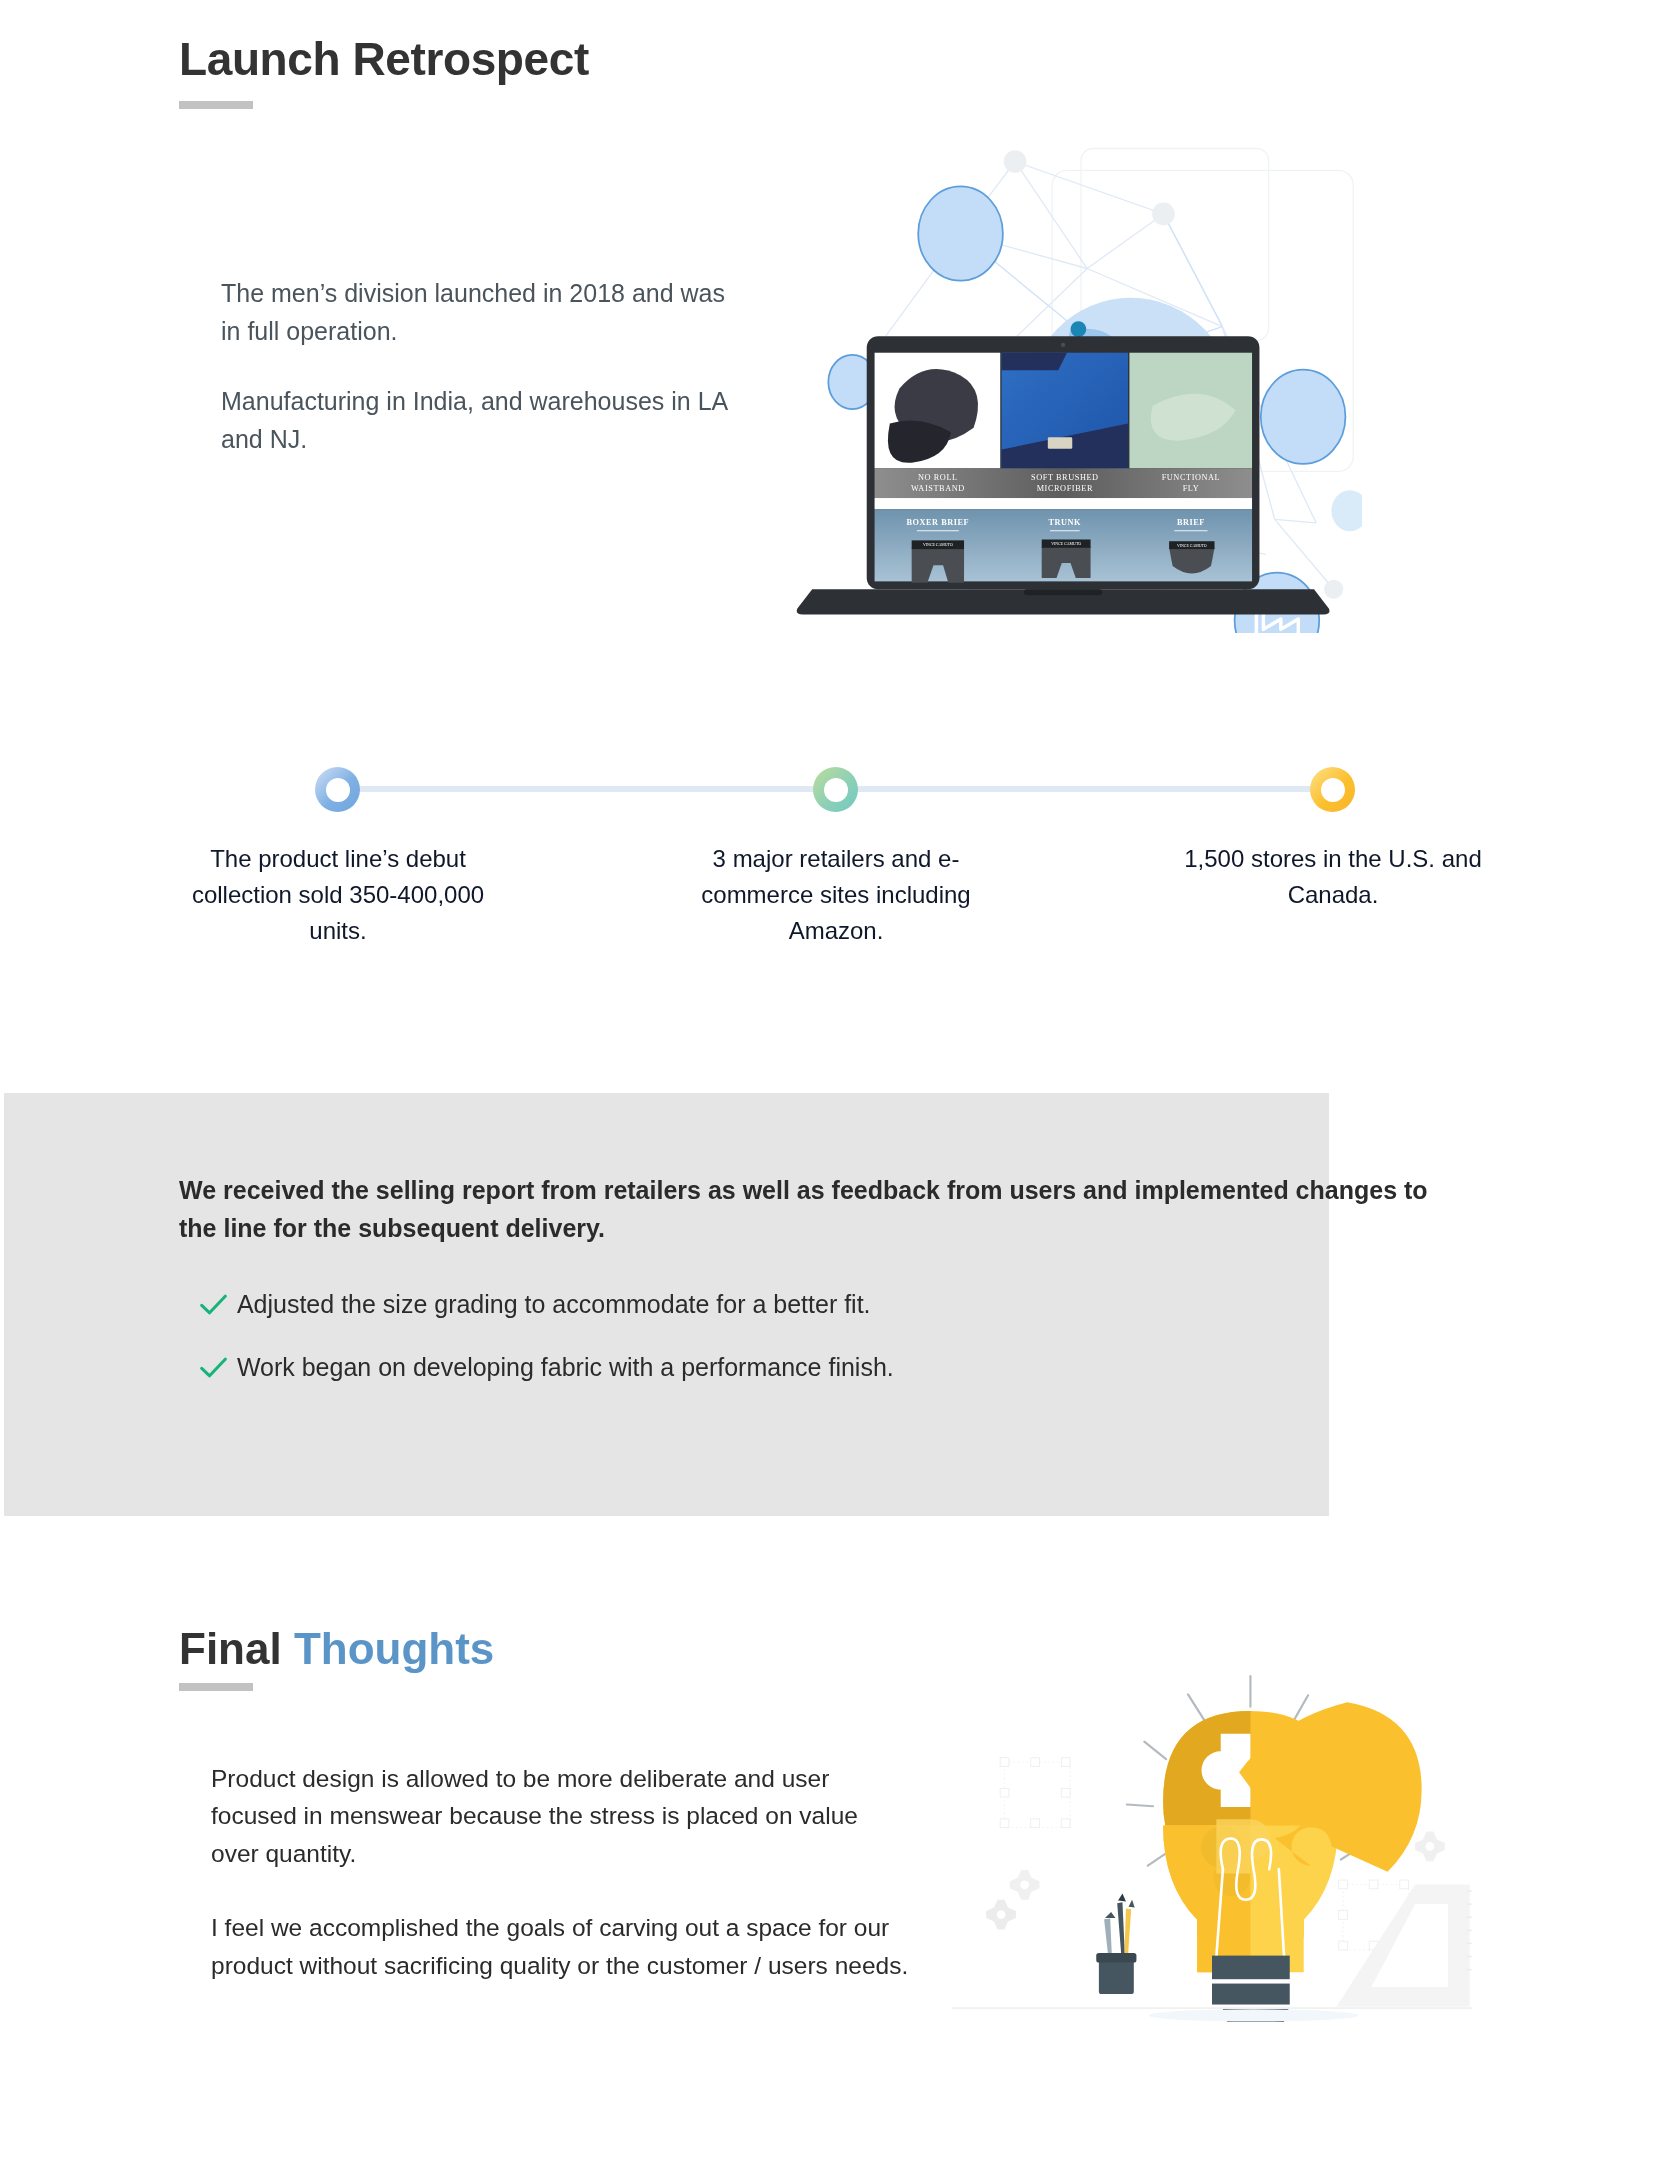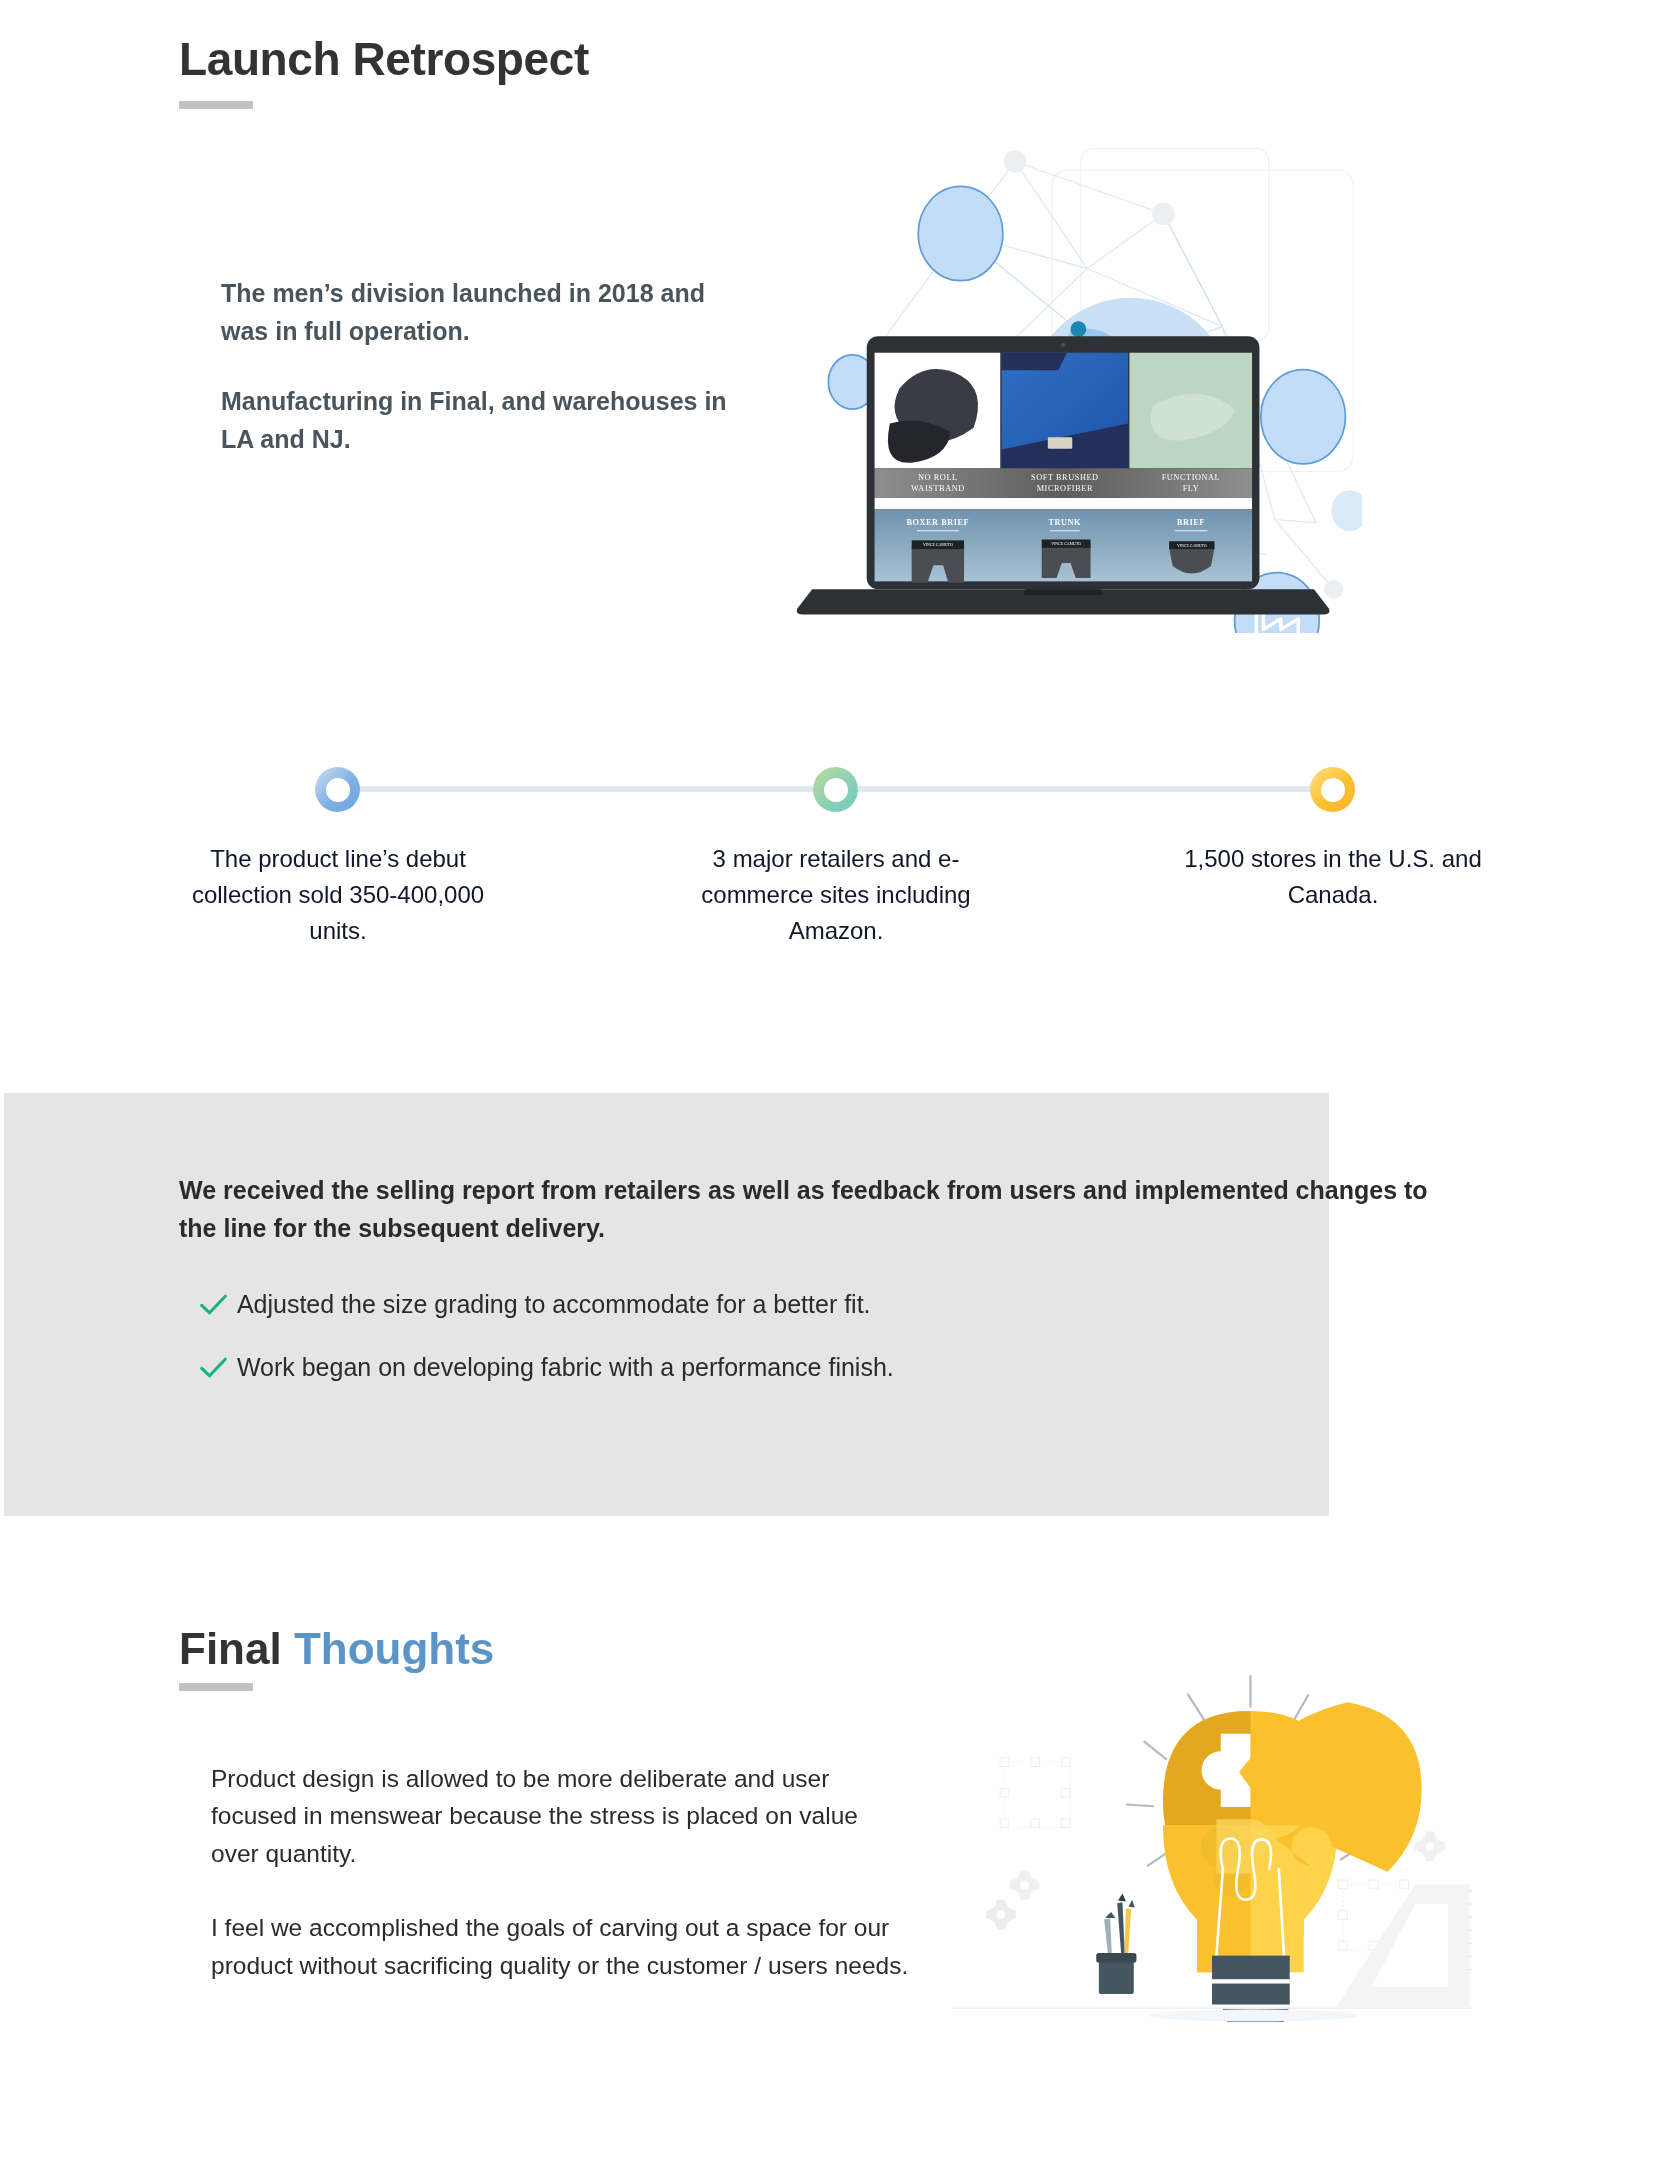--- a/index.html
+++ b/index.html
@@ -22,21 +22,21 @@
     color:#333333; line-height:1.1; white-space:nowrap;
   }
   .rule {
     position:absolute; left:179px; width:74px; height:7.9px;
     background:#c2c2c2;
   }
   .rule-hero { top:101px; }
 
   .hero-copy { position:absolute; left:221px; top:275px; width:515px; }
   .hero-copy p {
-    font-size:25px; line-height:1.50; color:#4a545c; font-weight:700;
+    font-size:25px; line-height:1.50; color:#4a545c; font-weight:400;
   }
   .hero-copy p + p { margin-top:33px; }
 
   
   .illus {
     position:absolute; left:786px; top:144px; width:576px; height:489px;
   }
   .illus svg { width:100%; height:100%; display:block; }
   .tl-line {
     position:absolute; top:786px; left:337px; width:995px; height:6.1px;
@@ -104,21 +104,21 @@
 
 <div class="page">
 
   <section class="sec-hero">
 
     <h1 class="h1">Launch Retrospect</h1>
     <div class="rule rule-hero"></div>
 
     <div class="hero-copy">
       <p>The men’s division launched in 2018 and was in full operation.</p>
-      <p>Manufacturing in Final, and warehouses in LA and NJ.</p>
+      <p>Manufacturing in India, and warehouses in LA and NJ.</p>
     </div>
 
     <div class="illus">
       <svg viewBox="0 0 1320 1120" xmlns="http://www.w3.org/2000/svg">
         <defs>
           <linearGradient id="prodBg" x1="0" y1="0" x2="0" y2="1">
             <stop offset="0%" stop-color="#6f93ae"></stop>
               <stop offset="100%" stop-color="#a8c2d4"></stop>
           </linearGradient>
           <linearGradient id="labelBg" x1="0" y1="0" x2="1" y2="0">

